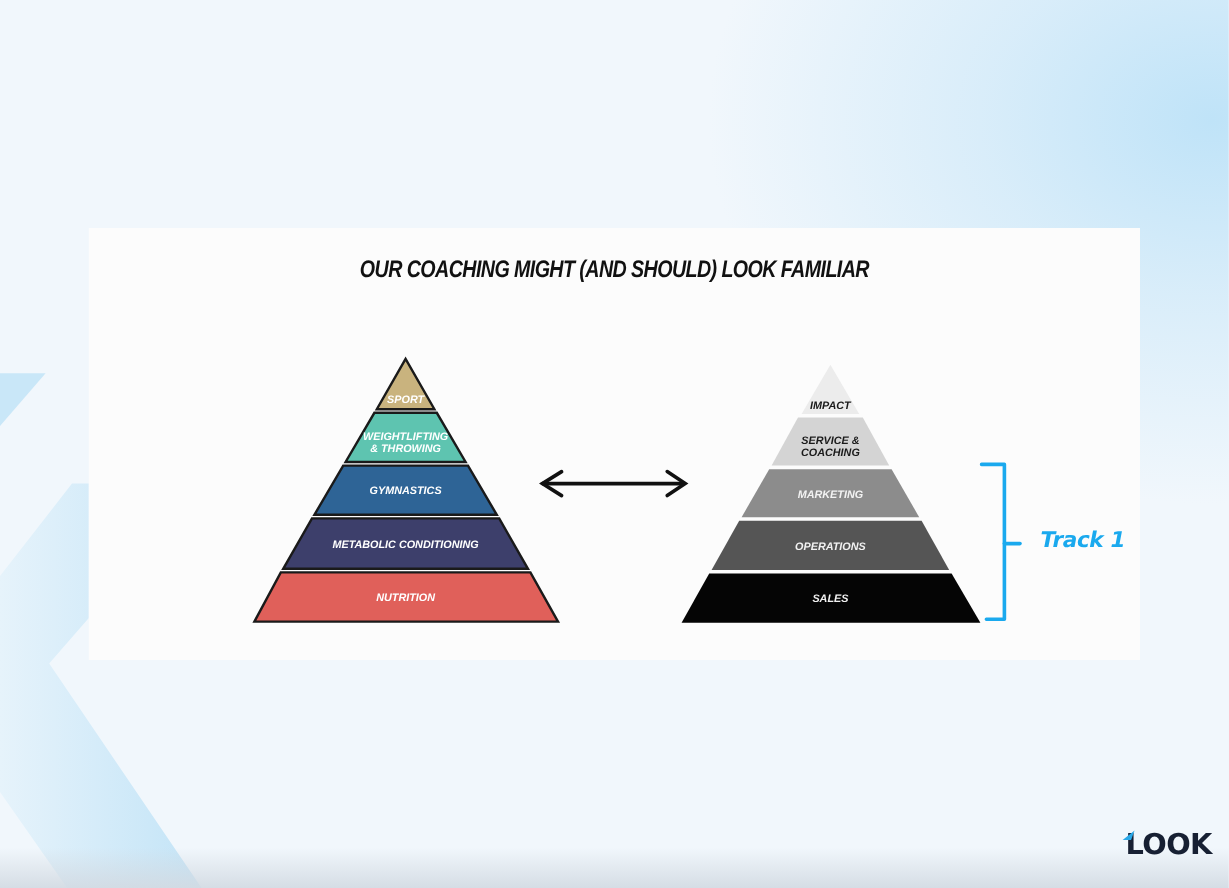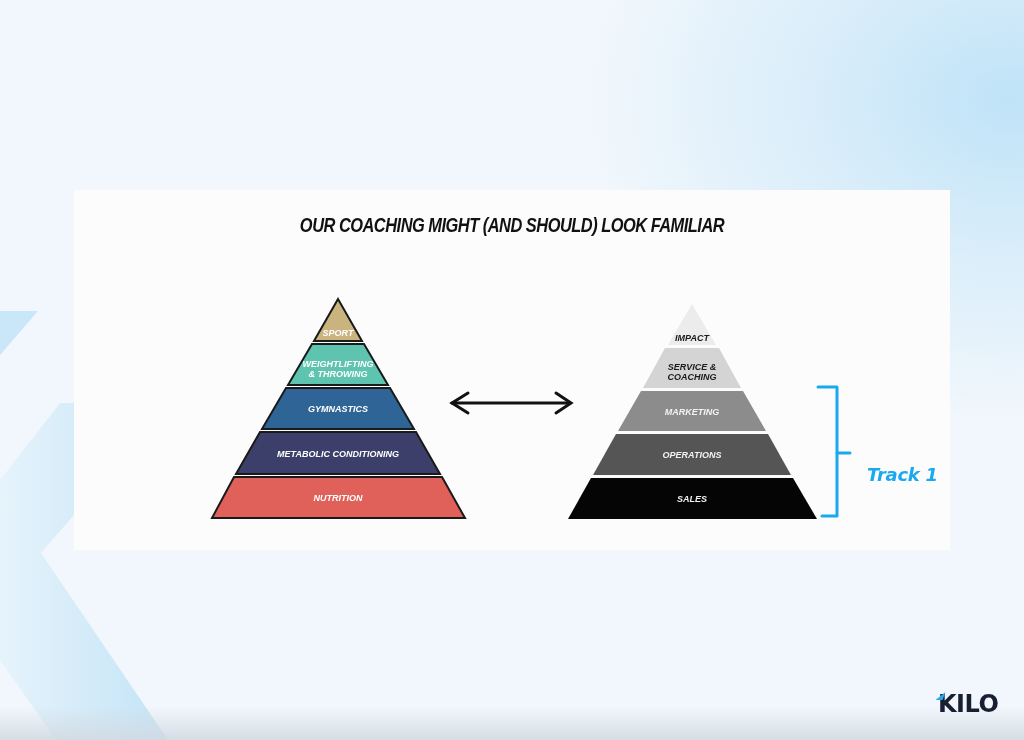--- a/index.html
+++ b/index.html
@@ -25,21 +25,20 @@
   .title {
     position:absolute; left:0; top:24px; width:876px; text-align:center;
     font-family:"Liberation Sans", sans-serif; font-weight:700; font-size:20px;
     color:#111; letter-spacing:-0.6px; transform:scaleX(0.82); transform-origin:center;
   }
   svg.diagram { position:absolute; left:0; top:0; }
   .track-label {
     position:absolute; left:793px; top:250px;
     font-family:"DejaVu Sans", sans-serif; font-weight:700; font-size:18px; color:#1aa9ee;
     letter-spacing:-0.3px;
-    margin-top:24px;
   }
   .logo {
     position:absolute; left:936px; top:690px; width:70px; height:30px;
   }
   .logo-text {
     position:absolute; left:2px; top:0; font-family:"DejaVu Sans", sans-serif; font-weight:700;
     font-size:24px; color:#172033; letter-spacing:-0.5px;
   }
   .logo-accent {
     position:absolute; left:1px; top:2px; width:0; height:0;
@@ -109,15 +108,15 @@
     <g stroke="#1aa9ee" stroke-width="3" fill="none" stroke-linecap="round" stroke-linejoin="round">
       <polyline points="744,197 763,197 763,326 748,326"></polyline>
       <line x1="763" y1="263" x2="776" y2="263"></line>
     </g>
   </svg>
 
   <div class="track-label">Track 1</div>
 </div>
 
 <div class="logo">
-  <div class="logo-text">KILO</div>
+  <div class="logo-text">LOOK</div>
   <div class="logo-accent"></div>
 </div>
 
 </body></html>

